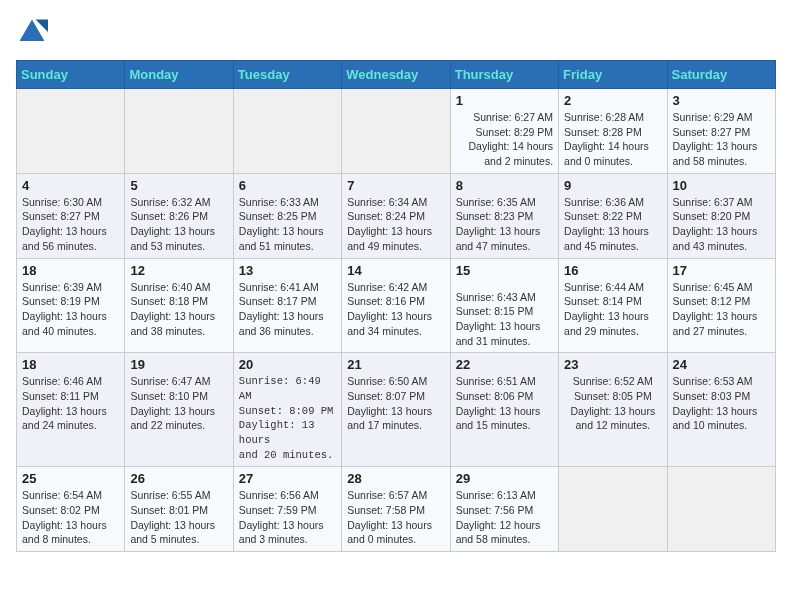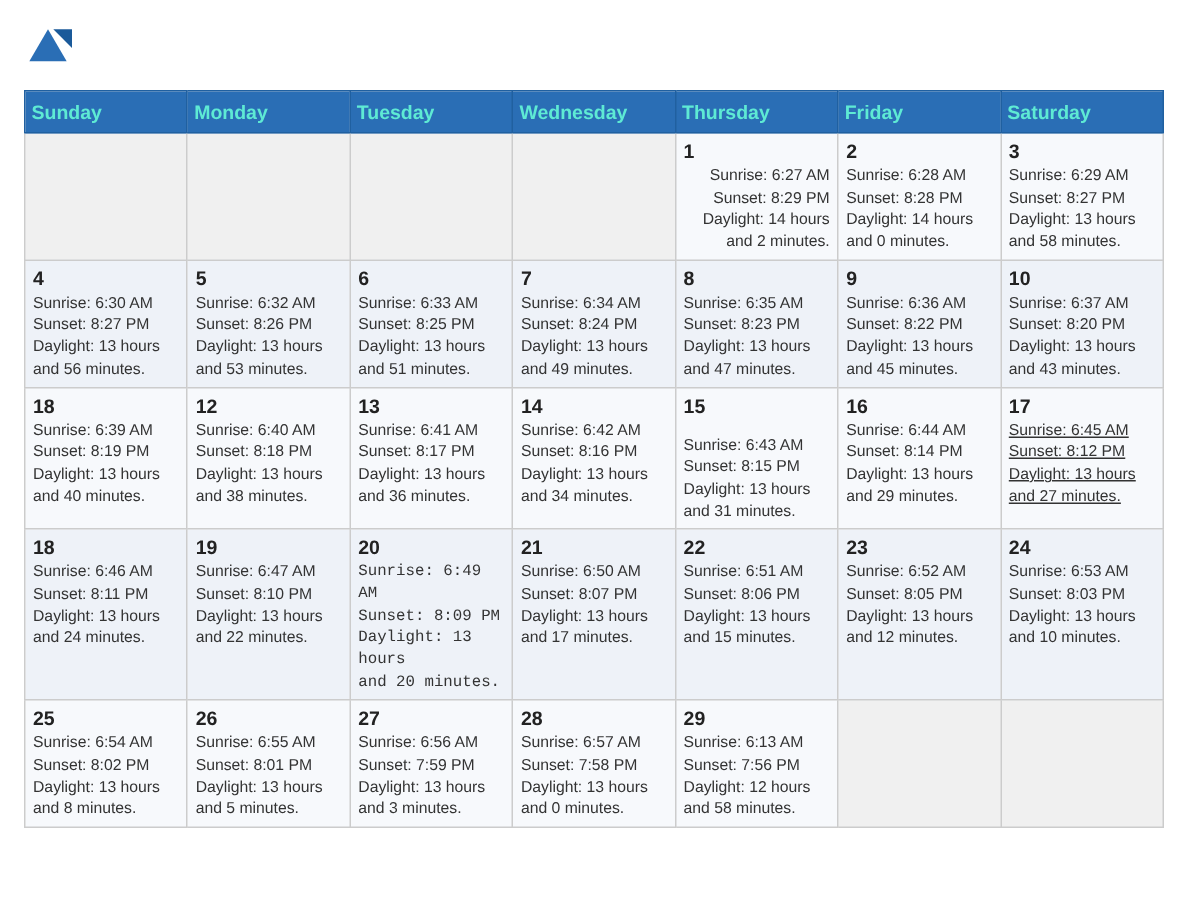--- a/index.html
+++ b/index.html
@@ -241,21 +241,21 @@
         </td>
         <td>
           <span class="day-number">16</span>
           <div class="day-info" style="white-space: pre-line;">Sunrise: 6:44 AM
 Sunset: 8:14 PM
 Daylight: 13 hours
 and 29 minutes.</div>
         </td>
         <td>
           <span class="day-number">17</span>
-          <div class="day-info" style="white-space: pre-line; text-decoration: underline;">Sunrise: 6:45 AM
+          <div class="day-info" style="white-space: pre-line;">Sunrise: 6:45 AM
 Sunset: 8:12 PM
 Daylight: 13 hours
 and 27 minutes.</div>
         </td>
       </tr>
       <tr>
         <td>
           <span class="day-number">18</span>
           <div class="day-info" style="white-space: pre-line;">Sunrise: 6:46 AM
 Sunset: 8:11 PM
@@ -285,21 +285,21 @@
         </td>
         <td>
           <span class="day-number">22</span>
           <div class="day-info" style="white-space: pre-line;">Sunrise: 6:51 AM
 Sunset: 8:06 PM
 Daylight: 13 hours
 and 15 minutes.</div>
         </td>
         <td>
           <span class="day-number">23</span>
-          <div class="day-info" style="white-space: pre-line;">Sunrise: 6:52 AM
+          <div class="day-info" style="white-space: pre-line; text-align: center;">Sunrise: 6:52 AM
 Sunset: 8:05 PM
 Daylight: 13 hours
 and 12 minutes.</div>
         </td>
         <td>
           <span class="day-number">24</span>
           <div class="day-info" style="white-space: pre-line;">Sunrise: 6:53 AM
 Sunset: 8:03 PM
 Daylight: 13 hours
 and 10 minutes.</div>

